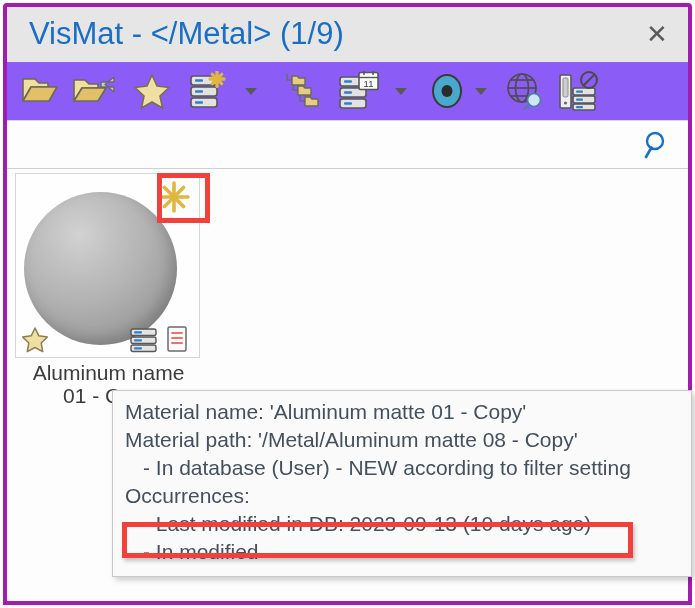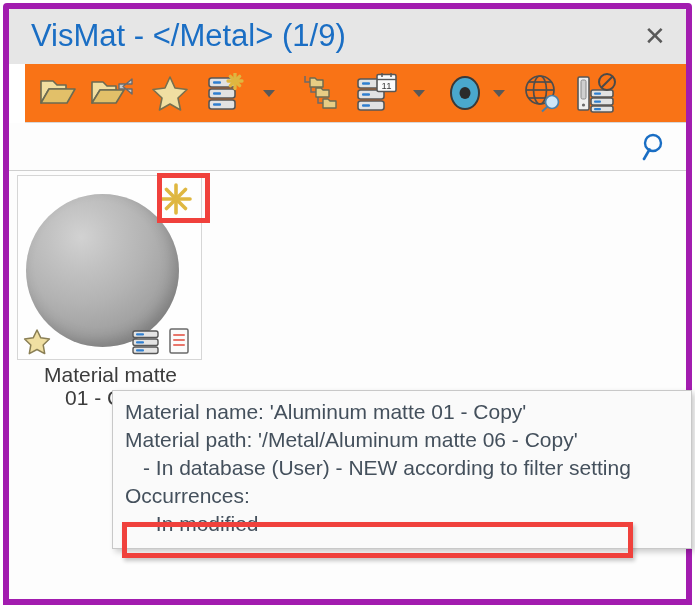--- a/index.html
+++ b/index.html
@@ -15,21 +15,21 @@
     position: relative;
   }
 
   
   #window {
     position: absolute;
     left: 3px;
     top: 3px;
     width: 689px;
     height: 602px;
-    border: 6px solid #a21caf;
+    border: 4px solid #a21caf;
     border-radius: 4px 4px 0 0;
     box-sizing: border-box;
     background: #ffffff;
     overflow: hidden;
   }
 
   
   #titlebar {
     position: relative;
     height: 55px;
@@ -58,23 +58,22 @@
     color: #5a5a5a;
     cursor: pointer;
     font-family: "DejaVu Sans", sans-serif;
     line-height: 1;
   }
 
   
   #toolbar {
     position: relative;
     height: 58px;
-    background: #f97316;
+    background: #8b5cf6;
     border-bottom: 1px solid #d8d8d8;
-    margin-left: 16px;
   }
   .tb-item {
     position: absolute;
     top: 6px;
     height: 46px;
     display: flex;
     align-items: center;
     justify-content: center;
     cursor: pointer;
   }
@@ -445,30 +444,31 @@
             <g stroke="#e8756a" stroke-width="2" stroke-linecap="round">
               <line x1="9" y1="8" x2="19" y2="8"></line>
               <line x1="9" y1="13" x2="19" y2="13"></line>
               <line x1="9" y1="18" x2="19" y2="18"></line>
             </g>
           </svg>
         </div>
       </div>
 
       <div class="card-label">
-        <div>Material matte</div>
+        <div>Aluminum name</div>
         <div>01 - Copy</div>
       </div>
     </div>
 
   </div>
 </div>
 
 <div id="tooltip">
   <div class="tt-line">Material name: 'Aluminum matte 01 - Copy'</div>
-  <div class="tt-line">Material path: '/Metal/Aluminum matte 06 - Copy'</div>
+  <div class="tt-line">Material path: '/Metal/Aluminum matte 08 - Copy'</div>
   <div class="tt-line tt-indent">- In database (User) - NEW according to filter setting</div>
   <div class="tt-line">Occurrences:</div>
+  <div class="tt-line tt-indent">- Last modified in DB: 2023-09-13 (10 days ago)</div>
   <div class="tt-line tt-indent">- In modified</div>
 </div>
 
 <div class="redbox" id="redbox-new"></div>
 <div class="redbox" id="redbox-lastmod"></div>
 
 </body></html>

